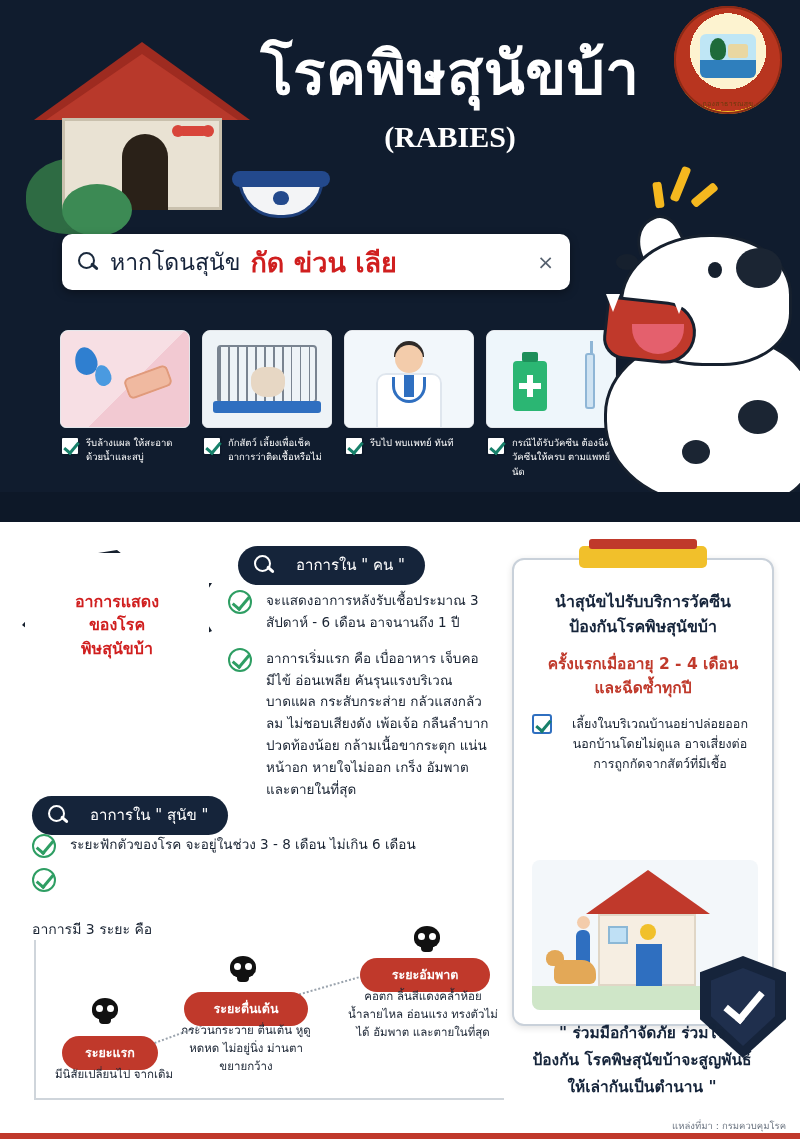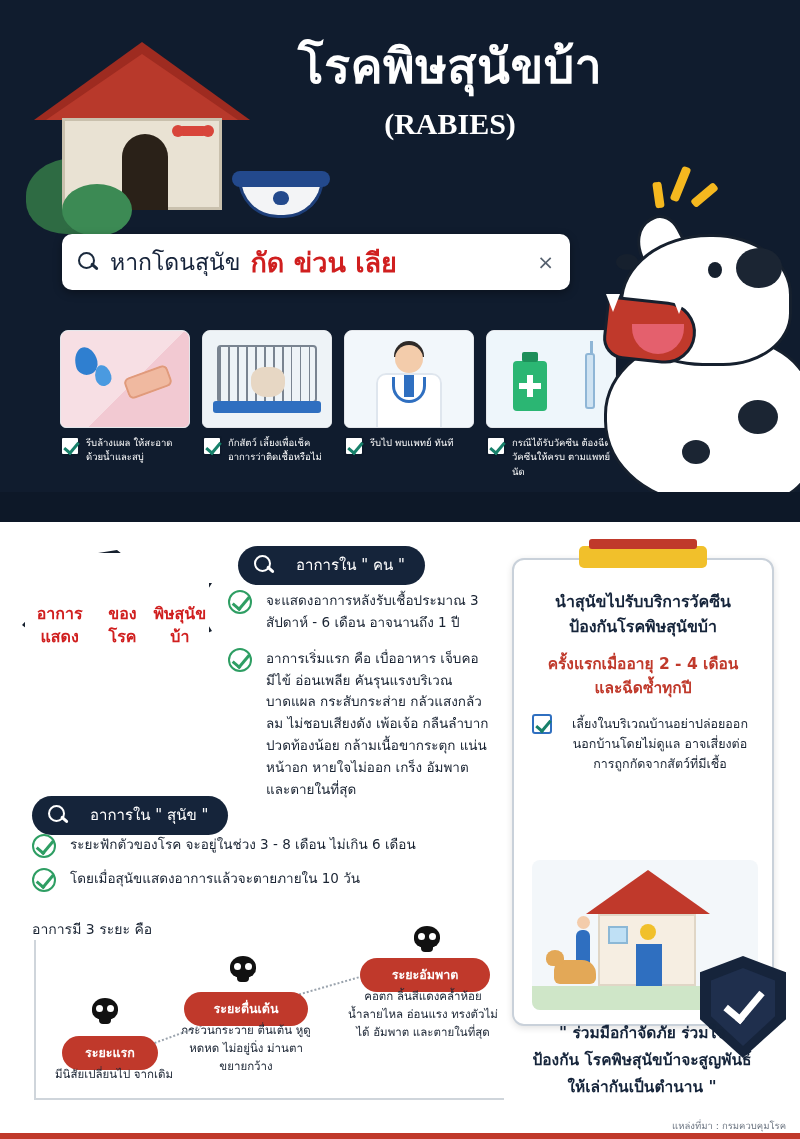--- a/index.html
+++ b/index.html
@@ -96,21 +96,21 @@
     background:#23498c; border-radius:8px;
   }
   .dh-bowl .paw{
     position:absolute; left:50%; top:12px; transform:translateX(-50%);
     width:16px; height:14px; background:#23498c; border-radius:50% 50% 45% 45%;
   }
 
   
   .title-wrap{ position:absolute; left:240px; top:40px; width:420px; text-align:center; }
   .title-th{
-    font-size:48px; font-weight:bold; color:#ffffff; letter-spacing:.5px; line-height:1.1;text-align:center;
+    font-size:60px; font-weight:bold; color:#ffffff; letter-spacing:.5px; line-height:1.1;text-align:center;
   }
   .title-en{
     font-size:30px; font-weight:bold; color:#ffffff; margin-top:14px;font-family:Liberation Serif, serif;
   }
   .spark{
     position:absolute; right:84px; top:166px; width:70px; height:70px;
   }
   .spark i{ position:absolute; display:block; background:#f5b81f; border-radius:3px; }
   .spark i:nth-child(1){ width:9px; height:36px; left:30px; top:0; transform:rotate(22deg); }
   .spark i:nth-child(2){ width:9px; height:30px; left:54px; top:14px; transform:rotate(50deg); }
@@ -225,21 +225,21 @@
   }
   .burst-shape{
     position:absolute; inset:0;
     background:#ffffff;
     border:3px solid #16202e;
     clip-path: polygon(50% 0%, 62% 12%, 78% 4%, 82% 22%, 100% 22%, 92% 38%, 100% 54%,
       86% 62%, 92% 82%, 72% 80%, 62% 96%, 48% 84%, 30% 96%, 24% 78%, 6% 80%,
       12% 62%, 0% 50%, 12% 34%, 4% 18%, 24% 20%, 30% 4%);
   }
   .burst-text{
-    position:absolute; inset:0; display:flex; flex-direction:row; align-items:center; justify-content:center;
+    position:absolute; inset:0; display:flex; flex-direction:column; align-items:center; justify-content:center;
     color:#d01f1f; font-weight:bold; font-size:16px; line-height:1.45; text-align:center;
   }
 
   
   .pill{
     display:inline-flex; align-items:center; gap:10px;
     background:#15243a; color:#fff; border-radius:20px; padding:7px 20px 8px 16px;
     font-size:15px;
   }
   .pill .search-icon:before{ border-color:#fff; }
@@ -364,20 +364,24 @@
       <div class="dh-roof2"></div>
       <div class="dh-body"></div>
       <div class="dh-door"></div>
       <div class="dh-bone"></div>
       <div class="dh-bush2"></div>
       <div class="dh-bowl">
           <span class="paw"></span>
         </div>
     </div>
 
+    <div class="seal">
+      <div class="seal-emblem"></div>
+      <div class="seal-text">กองสาธารณสุข</div>
+    </div>
 
     <div class="title-wrap">
       <div class="title-th">โรคพิษสุนัขบ้า</div>
       <div class="title-en">(RABIES)</div>
     </div>
 
     <div class="spark">
         <i></i>
         <i></i>
         <i></i>
@@ -499,21 +503,20 @@
       <span>อาการใน " สุนัข "</span>
     </div>
 
     <div class="dlist">
       <div class="li">
         <span class="tick"></span>
         <span class="li-text">ระยะฟักตัวของโรค จะอยู่ในช่วง 3 - 8 เดือน ไม่เกิน 6 เดือน</span>
       </div>
       <div class="li">
         <span class="tick"></span>
-        <span class="li-text">โดยเมื่อสุนัขแสดงอาการแล้วจะตายภายใน 10 วัน</span>
       </div>
     </div>
 
     <div class="stage-title">อาการมี 3 ระยะ คือ</div>
 
     <div class="stages">
       <div class="axis-v"></div>
       <div class="axis-h"></div>
 
       <div class="dots" style="left:118px; top:88px; width:82px; transform:rotate(-20deg);"></div>

